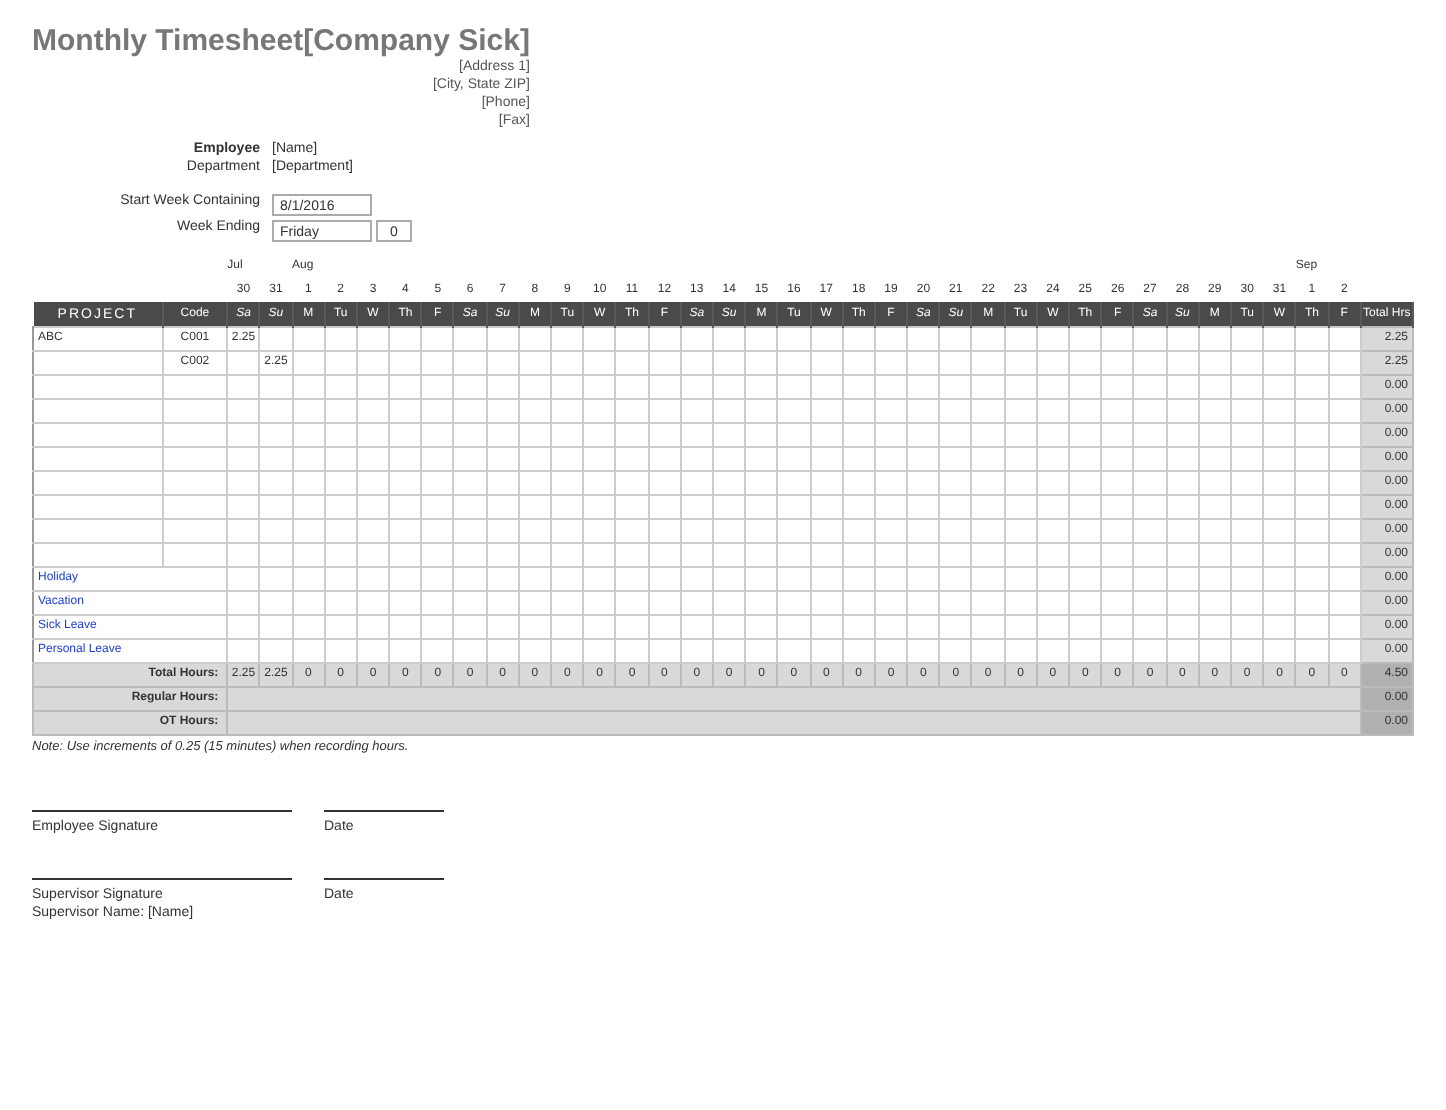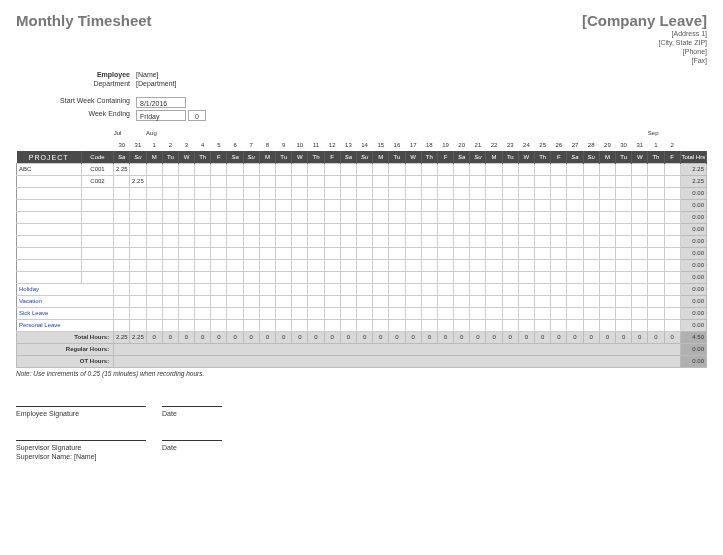--- a/index.html
+++ b/index.html
@@ -5,21 +5,21 @@
   * { box-sizing: border-box; }
   body {
     margin: 0;
     padding: 12px 16px;
     font-family: Arial, Helvetica, sans-serif;
     font-size: 7px;
     color: #333;
     background: #fff;
     width: 723px;
   }
-  .header { display: flex; justify-content: space-between; margin-bottom: 6px; }
+  .header { display: flex; margin-bottom: 6px; }
   .title { font-size: 15px; font-weight: bold; color: #777; }
   .company { font-size: 15px; font-weight: bold; color: #777; text-align: right; }
   .addr { text-align: right; font-size: 7px; color: #555; line-height: 1.3; }
   .info-row { display: flex; margin-bottom: 2px; }
   .info-label { width: 120px; text-align: right; padding-right: 6px; font-size: 7px; }
   .info-val { font-size: 7px; }
   .input-box { border: 1px solid #aaa; display: inline-block; padding: 1px 3px; min-width: 50px; height: 11px; line-height: 9px; }
   .small-box { border: 1px solid #aaa; display: inline-block; padding: 1px 3px; width: 18px; text-align: center; height: 11px; line-height: 9px; }
   .spacer { height: 8px; }
 
@@ -50,21 +50,21 @@
   .weekend { font-style: italic; }
 </style>
 </head>
 <body>
 
 <div class="header">
   <div>
     <div class="title">Monthly Timesheet</div>
   </div>
   <div>
-    <div class="company">[Company Leave]</div>
+    <div class="company">[Company Sick]</div>
     <div class="addr">
       <div>[Address 1]</div>
       <div>[City, State  ZIP]</div>
       <div>[Phone]</div>
       <div>[Fax]</div>
     </div>
   </div>
 </div>
 
 <div class="info-row">

